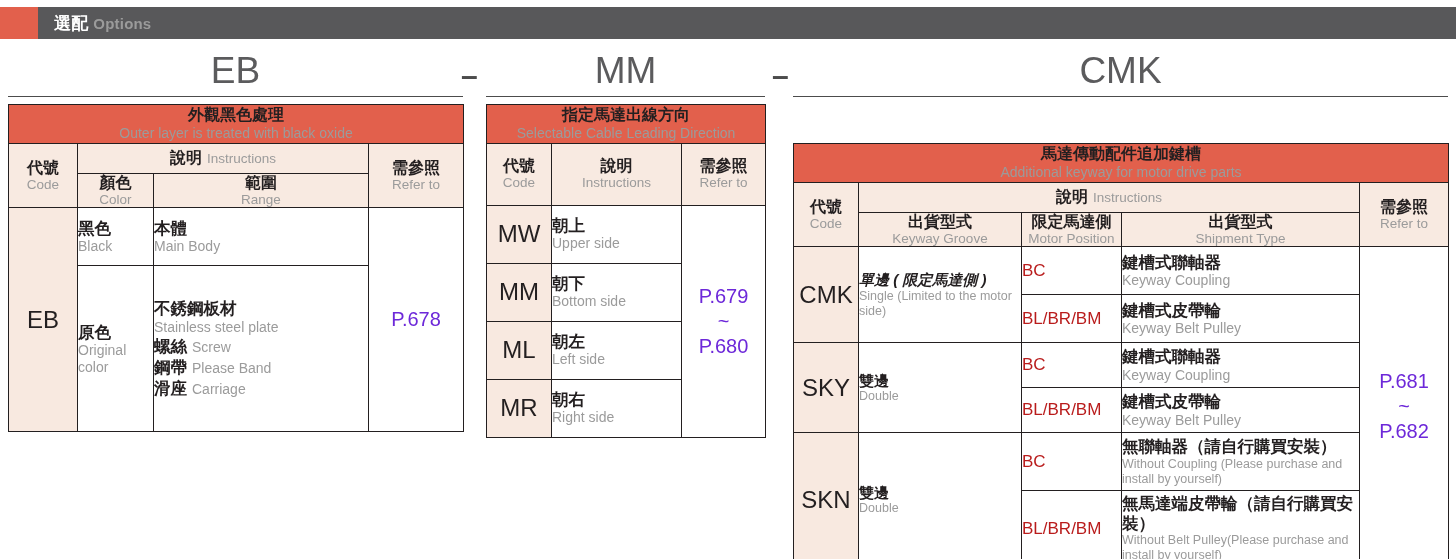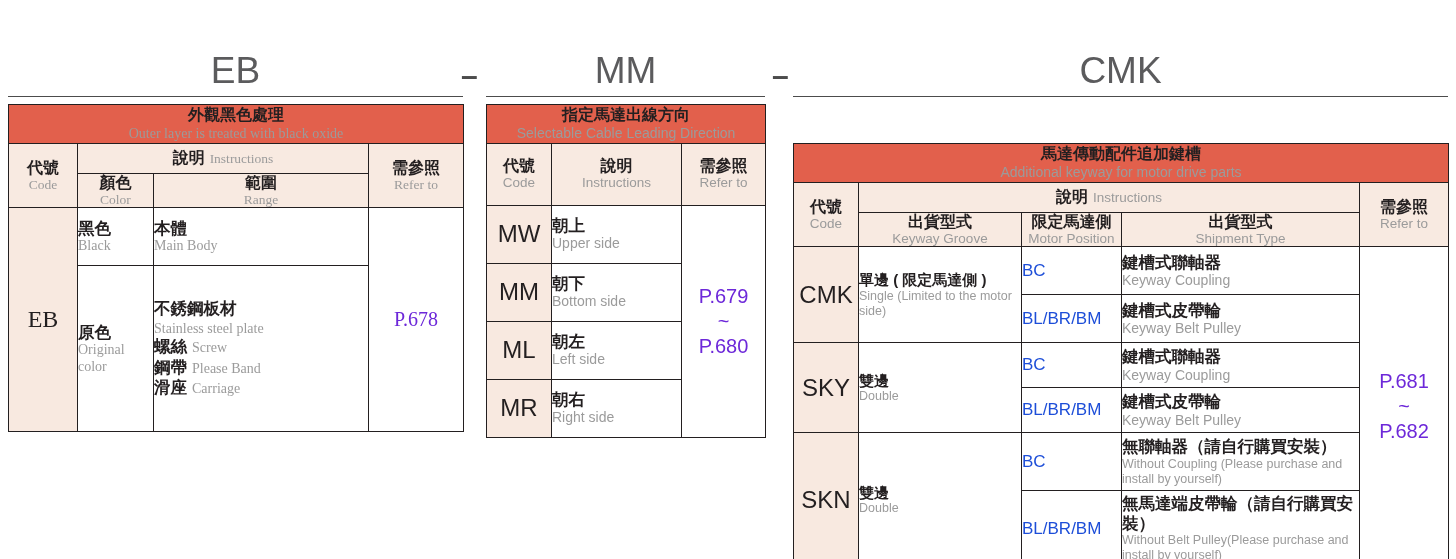--- a/index.html
+++ b/index.html
@@ -37,43 +37,50 @@
   .hd-stack{line-height:1.15;padding:5px 2px;}
   .code-cell{background:#f8e9e0;text-align:center;font-size:24px;color:#231f20;}
   .refer-cell{text-align:center;font-size:20px;color:#6d28d9;line-height:1.25;}
   .cell{padding:7px 9px;line-height:1.18;}
   .zh{font-size:16.5px;font-weight:bold;color:#231f20;}
   .en{font-size:14px;color:#9b9b9b;}
   .zh-sm{font-size:15px;font-weight:bold;color:#231f20;}
   .en-sm{font-size:12.5px;color:#9b9b9b;line-height:1.2;}
   .pair{display:block;}
   .pair .zh{margin-right:5px;}
-  .mid{text-align:left;padding-left:9px;font-size:17px;color:#1d4ed8;}
-  .nowrapish{white-space:nowrap;}
+  .mid{text-align:left;padding-left:9px;font-size:17px;color:#b91c1c;}
+  .nowrapish{white-space:nowrap;font-style:italic;}
 </style>
 </head>
 <body>
 
 <div class="page">
 
+  <div class="topbar">
+    <div class="topbar-swatch"></div>
+    <div class="topbar-label">
+      <span>選配</span>
+      <span class="en">Options</span>
+    </div>
+  </div>
 
   <div class="title" style="left:8px;top:52px;width:455px;">EB</div>
   <div class="title-rule" style="left:8px;top:96px;width:455px;"></div>
 
   <div class="dash" style="left:461px;top:61px;">–</div>
 
   <div class="title" style="left:486px;top:52px;width:279px;">MM</div>
   <div class="title-rule" style="left:486px;top:96px;width:279px;"></div>
 
   <div class="dash" style="left:772px;top:61px;">–</div>
 
   <div class="title" style="left:793px;top:52px;width:655px;">CMK</div>
   <div class="title-rule" style="left:793px;top:96px;width:655px;"></div>
 
-  <table class="tbl" style="left:8px;top:104px;width:455px;font-family:Liberation Serif, serif;">
+  <table class="tbl" style="left:8px;top:104px;width:455px;">
     <colgroup>
       <col style="width:69px">
         <col style="width:76px">
         <col style="width:215px">
         <col style="width:95px">
     </colgroup>
     <tbody>
       <tr>
         <td class="band" colspan="4">
           <span class="zh">外觀黑色處理</span>

